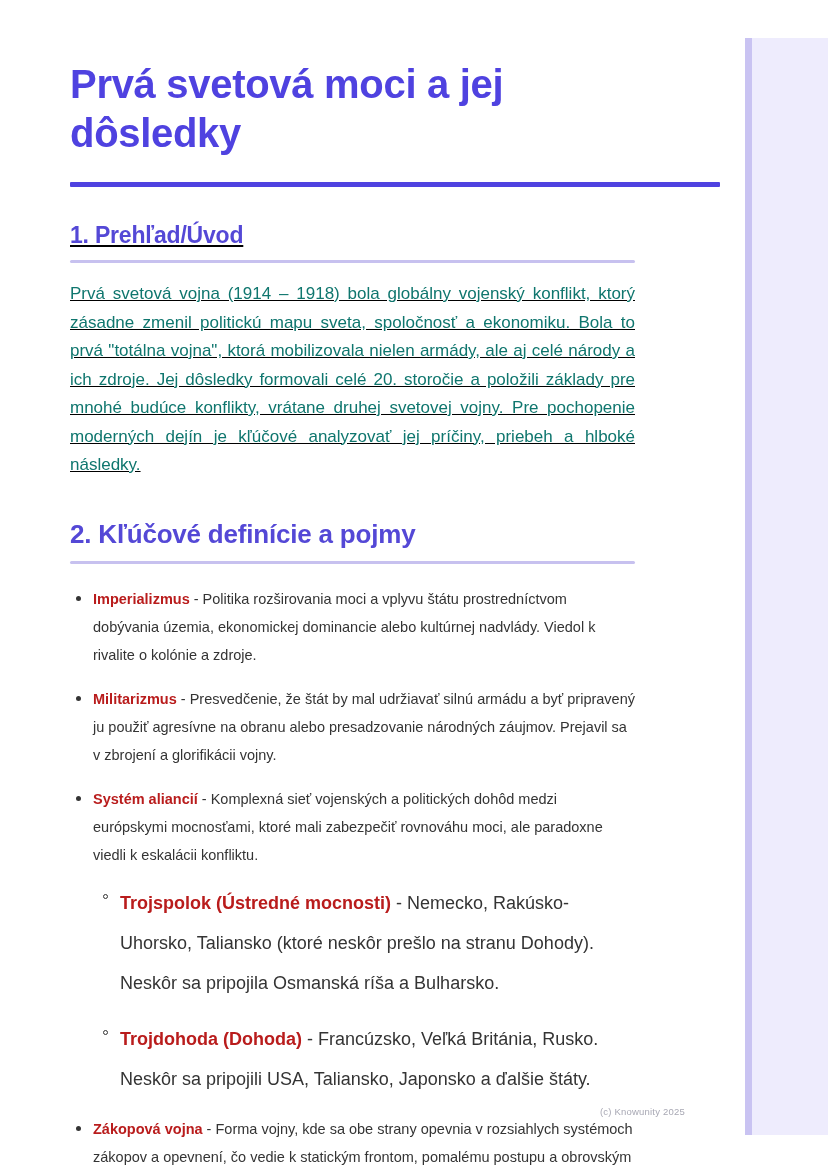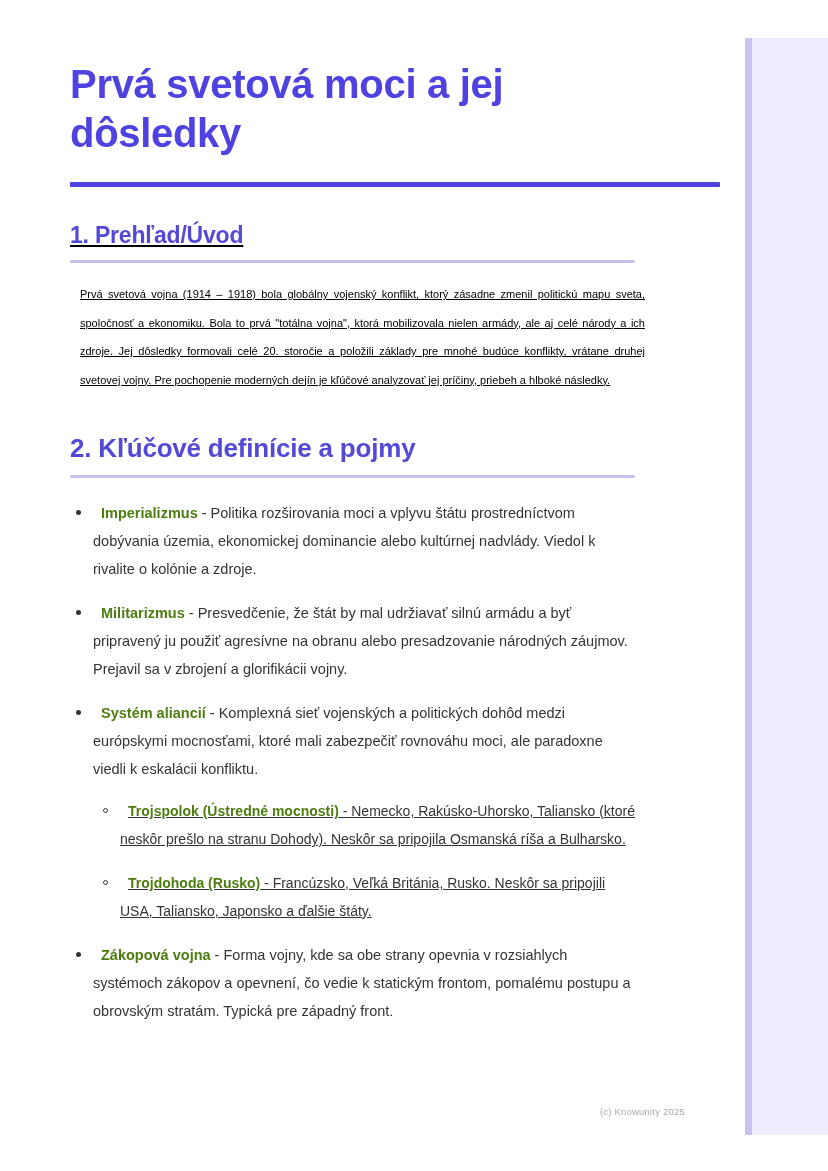--- a/index.html
+++ b/index.html
@@ -92,25 +92,25 @@
   .section-rule {
     margin-top: 10px;
     width: 565px;
     height: 3px;
     background: #c7c1ef;
     border-radius: 2px;
   }
 
   
   .body-p {
-    margin: 10px;
+    margin: 0;
     width: 565px;
-    font-size: 11px;
+    font-size: 17px;
     line-height: 28.5px;
-    color: #000000;
+    color: #0f766e;
     text-align: justify;
   }
 
   
   ul.bullets {
     margin: 0;
     padding: 0;
     list-style: none;
   }
   ul.bullets > li.bullet {
@@ -138,43 +138,41 @@
   ul.subbullets {
     margin: 14px 0 4px 0;
     padding: 0;
     list-style: none;
   }
   ul.subbullets > li.subbullet {
     position: relative;
     padding-left: 27px;
     margin-bottom: 16px;
     width: 515px;
-    font-size: 14px;
-    line-height: 28px;
+    font-size: 18px;
+    line-height: 40px;
     color: #343434;
-    text-decoration: underline;
   }
   ul.subbullets > li.subbullet:last-child {
     margin-bottom: 0;
   }
   li.subbullet > .marker-ring {
     position: absolute;
     left: 10px;
     top: 11px;
     width: 5px;
     height: 5px;
     border-radius: 50%;
     border: 1.4px solid #343434;
     box-sizing: border-box;
   }
 
   .term {
     font-weight: bold;
-    color: #4d7c0f;
-    margin-left: 8px;
+    color: #b91c1c;
   }
 
   
   #footer-credit {
     position: absolute;
     left: 600px;
     top: 1106px;
     width: 160px;
     text-align: left;
     font-size: 9.5px;
@@ -221,21 +219,21 @@
           <span class="marker-disc"></span>
           <span class="term">Systém aliancií</span><span> - Komplexná sieť vojenských a politických dohôd medzi európskymi mocnosťami, ktoré mali zabezpečiť rovnováhu moci, ale paradoxne viedli k eskalácii konfliktu.</span>
 
           <ul class="subbullets">
             <li class="subbullet">
               <span class="marker-ring"></span>
               <span class="term">Trojspolok (Ústredné mocnosti)</span><span> - Nemecko, Rakúsko-Uhorsko, Taliansko (ktoré neskôr prešlo na stranu Dohody). Neskôr sa pripojila Osmanská ríša a Bulharsko.</span>
             </li>
             <li class="subbullet">
               <span class="marker-ring"></span>
-              <span class="term">Trojdohoda (Rusko)</span><span> - Francúzsko, Veľká Británia, Rusko. Neskôr sa pripojili USA, Taliansko, Japonsko a ďalšie štáty.</span>
+              <span class="term">Trojdohoda (Dohoda)</span><span> - Francúzsko, Veľká Británia, Rusko. Neskôr sa pripojili USA, Taliansko, Japonsko a ďalšie štáty.</span>
             </li>
           </ul>
         </li>
 
 
         <li class="bullet">
           <span class="marker-disc"></span>
           <span class="term">Zákopová vojna</span><span> - Forma vojny, kde sa obe strany opevnia v rozsiahlych systémoch zákopov a opevnení, čo vedie k statickým frontom, pomalému postupu a obrovským stratám. Typická pre západný front.</span>
         </li>
 

